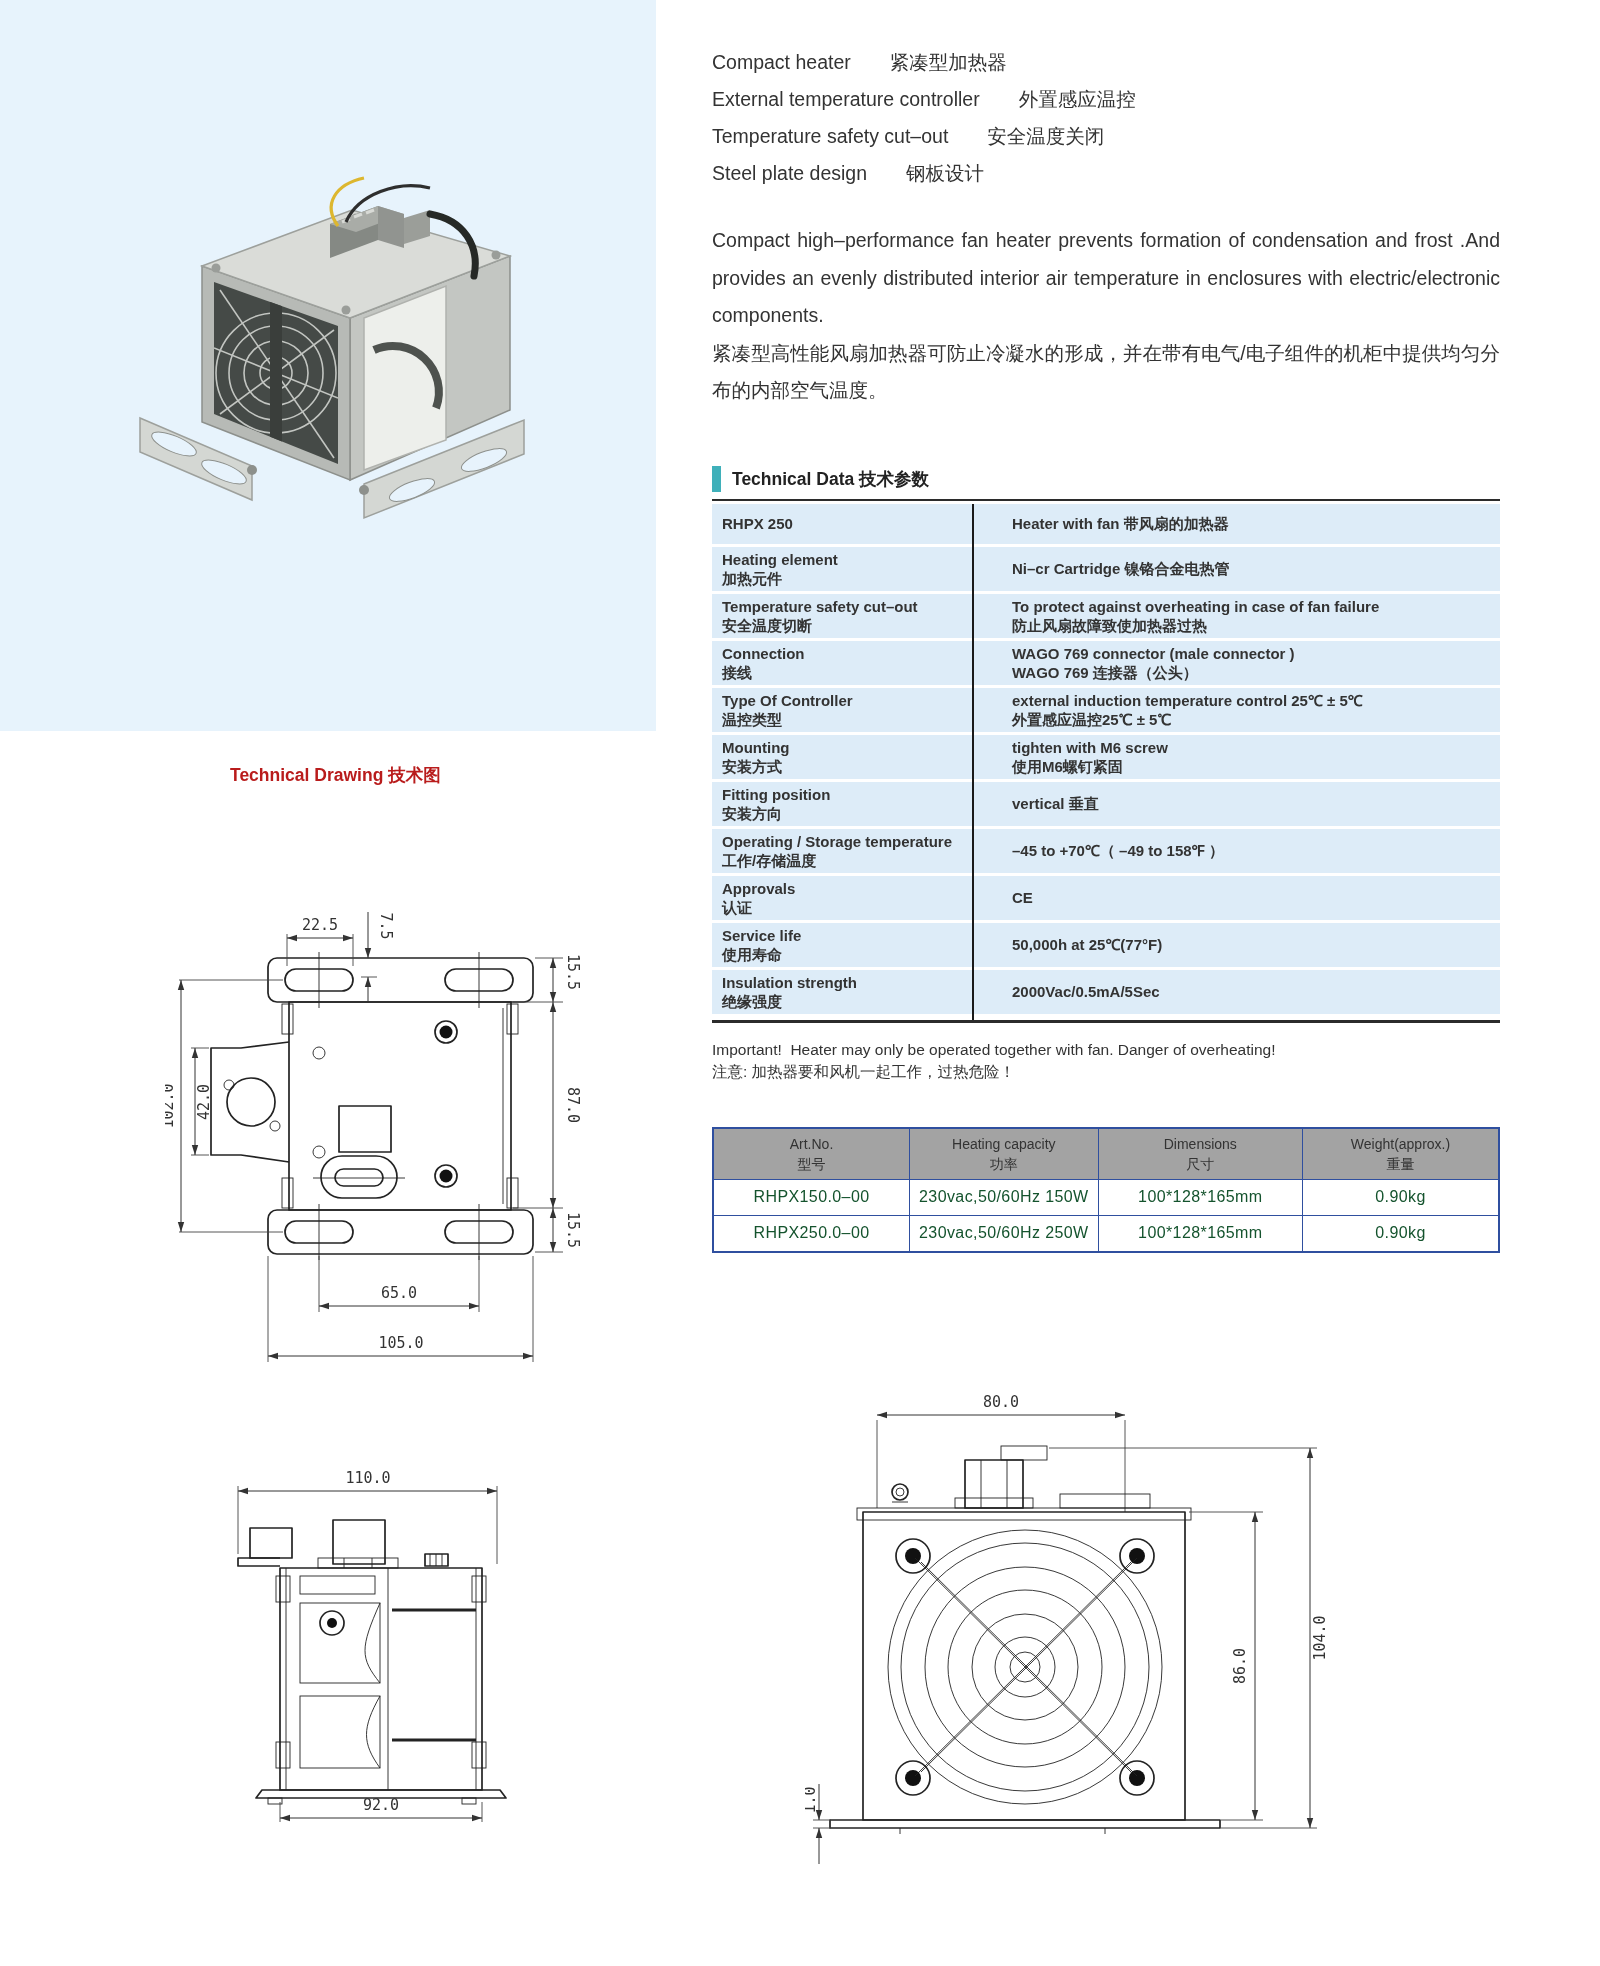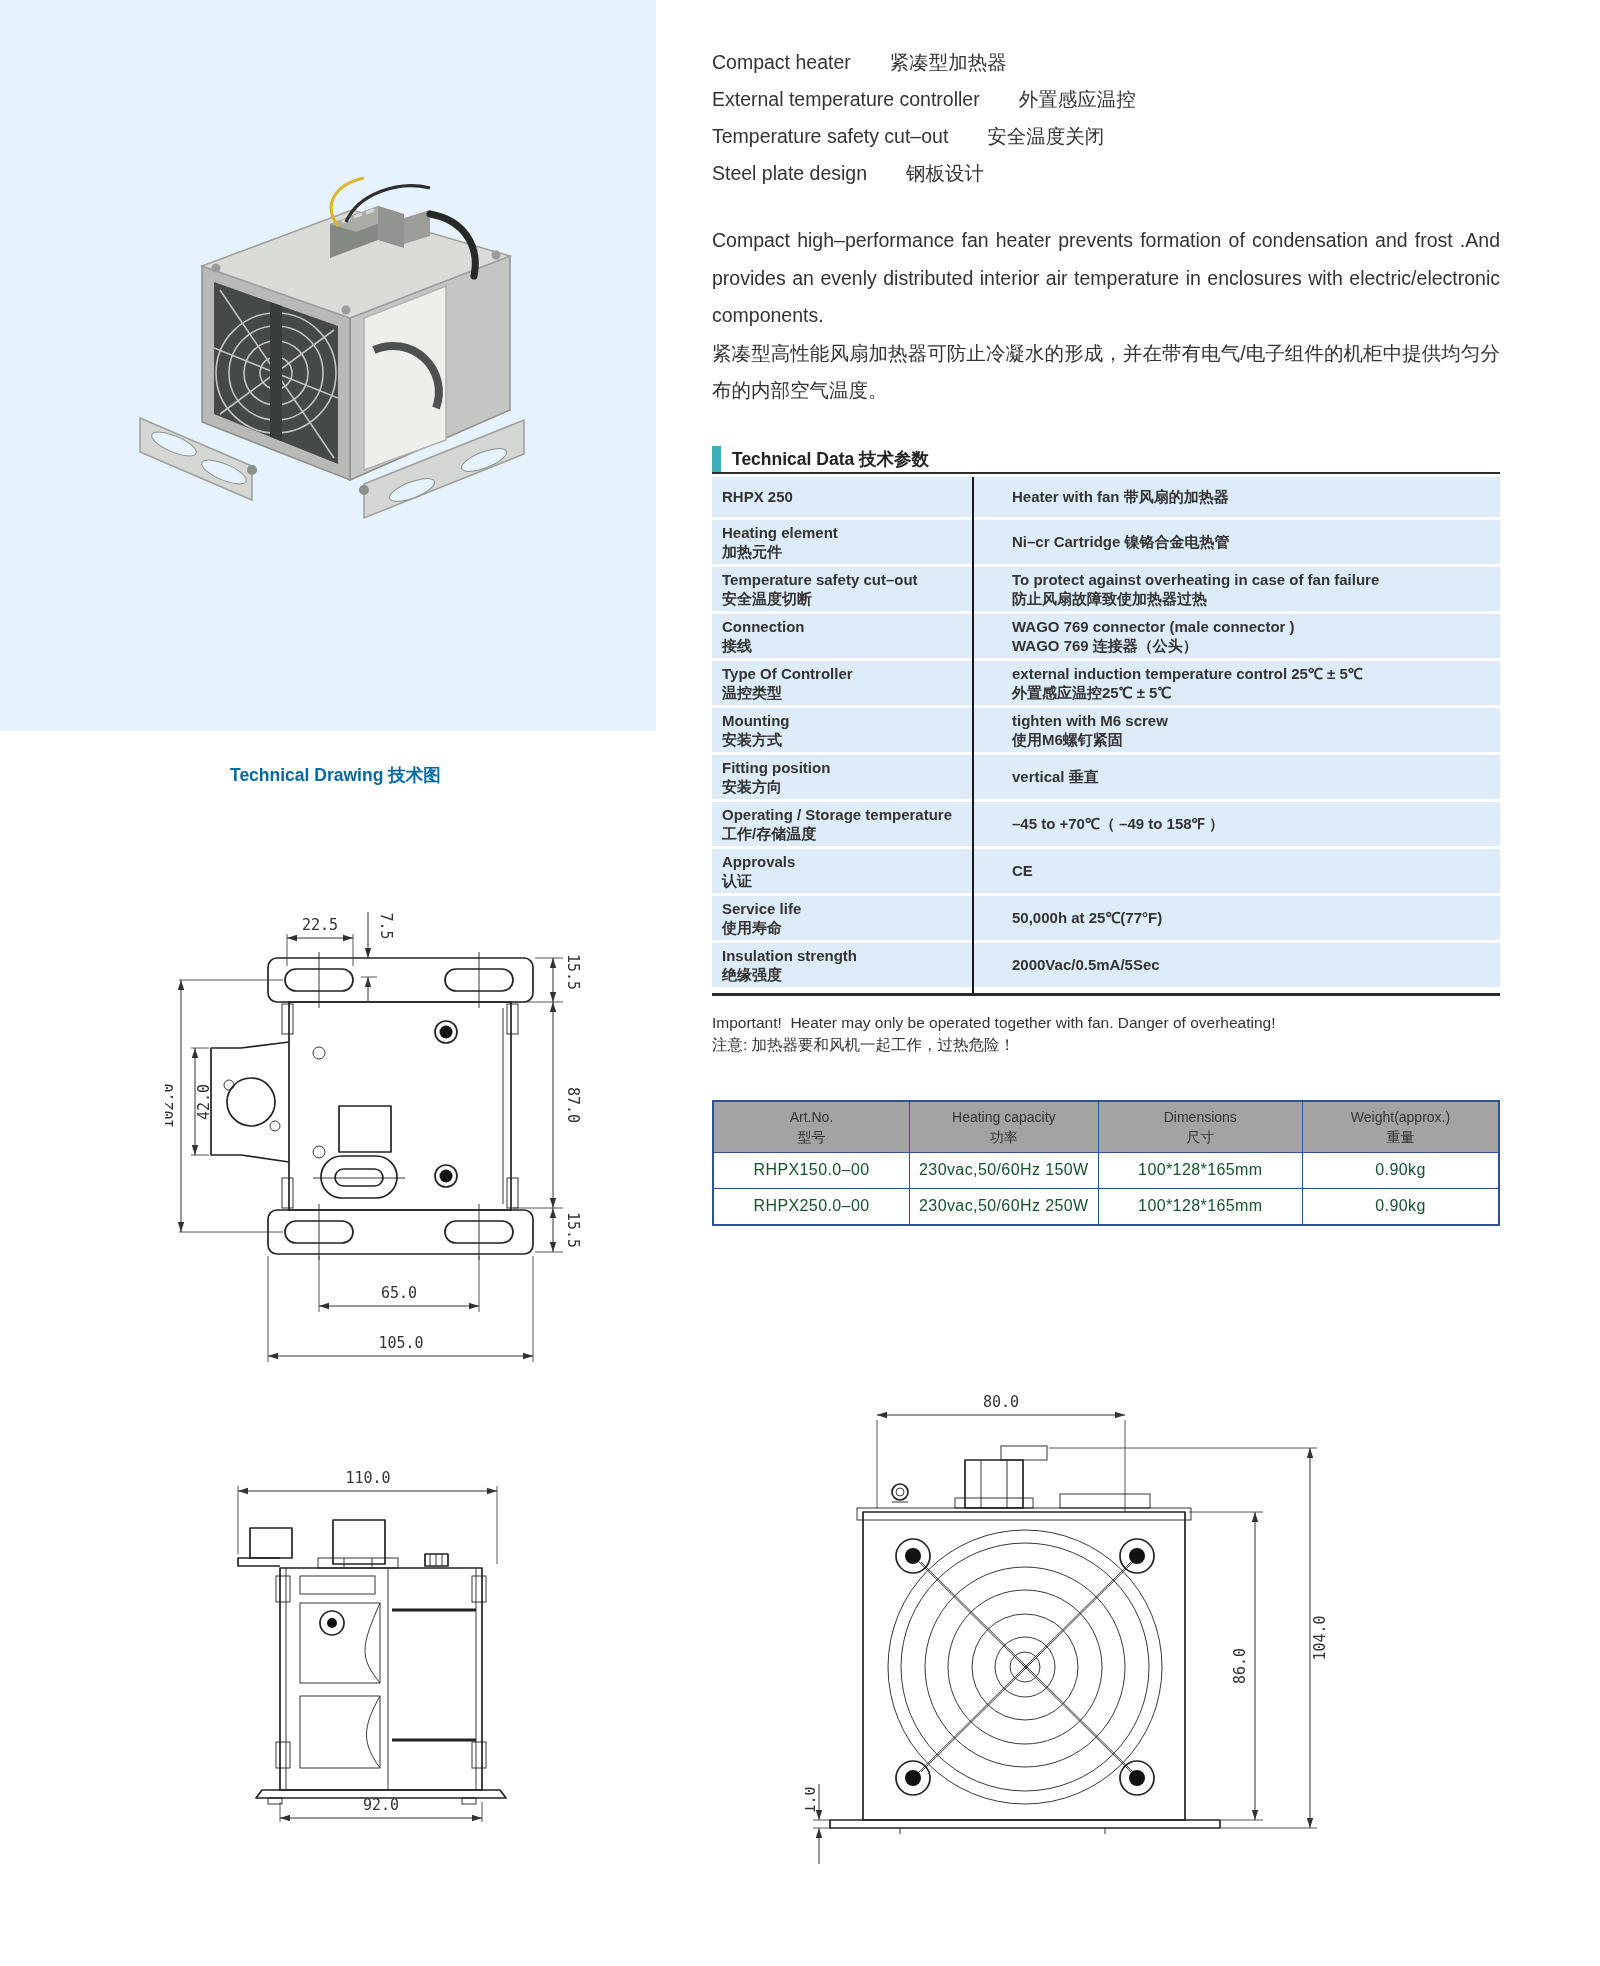--- a/index.html
+++ b/index.html
@@ -11,22 +11,22 @@
   .blue-panel { position:absolute; left:0; top:0; width:656px; height:731px; background:#e7f3fc; }
   .photo-svg  { position:absolute; left:112px; top:118px; width:440px; height:440px; }
 
   .right-col { position:absolute; left:712px; top:44px; width:788px; }
 
   .features .frow { display:flex; gap:39px; line-height:37px; font-size:19.5px; color:#333; }
 
   .desc { margin-top:30px; font-size:19.5px; line-height:37.5px; color:#333; }
   .desc p { margin:0; text-align:justify; }
 
-  .td-header { margin-top:36px; display:flex; align-items:center; gap:11px;
-    border-bottom:2.5px solid #2b2b2b;
+  .td-header { margin-top:56px; display:flex; align-items:center; gap:11px;
+    padding-bottom:7px; border-bottom:2.5px solid #2b2b2b;
     font-size:17.5px; font-weight:bold; color:#222; }
   .accent-bar { width:9px; height:26px; background:#3fb0ba; flex:0 0 auto; }
 
   .tech-table { position:relative; margin-top:3px; padding-bottom:3px; border-bottom:3px solid #2b2b2b; }
   .tech-row { display:flex; background:#ddecf8; margin-bottom:3px; min-height:40px; }
   .tech-row:last-child { margin-bottom:0; }
   .tech-row .c1 { width:260px; flex:0 0 260px; padding:3px 8px 3px 10px;
     display:flex; flex-direction:column; justify-content:center; }
   .tech-row .c2 { flex:1; padding:3px 8px 3px 22px;
     display:flex; flex-direction:column; justify-content:center; }
@@ -38,21 +38,21 @@
   .note div { white-space:pre-wrap; }
 
   table.prod-table { margin-top:44px; width:100%; border-collapse:collapse; text-align:center;
     border:2.5px solid #2f4f9f; }
   table.prod-table th, table.prod-table td { border:1.6px solid #2f4f9f; }
   table.prod-table th { background:#a3a3a3; font-weight:normal; padding:5px 2px; font-size:14px; line-height:20px; color:#333; }
   table.prod-table td { height:33px; font-size:16px; letter-spacing:0.4px; color:#14532d; }
 
   .custom-note { margin-top:27px; font-size:15.5px; color:#333; white-space:pre-wrap; }
 
-  .drawing-label { position:absolute; left:230px; top:763px; font-size:17.5px; font-weight:600; color:#0369a1; }
+  .drawing-label { position:absolute; left:230px; top:763px; font-size:17.5px; font-weight:600; color:#b91c1c; }
 
   .dwg { position:absolute; }
   .dwg .p  { stroke:#232323; stroke-width:1.7; fill:none; stroke-linejoin:round; }
   .dwg .pt { stroke:#232323; stroke-width:0.9; fill:none; }
   .dwg .pk { stroke:#232323; stroke-width:3;   fill:none; }
   .dwg .dim{ stroke:#333;    stroke-width:1;   fill:none; }
   .dwg .ext{ stroke:#444;    stroke-width:0.9; fill:none; }
   .dwg text{ font:15px "DejaVu Sans Mono", monospace; fill:#333; text-anchor:middle; }
   .dwg .dk { fill:#111; }
 </style>

